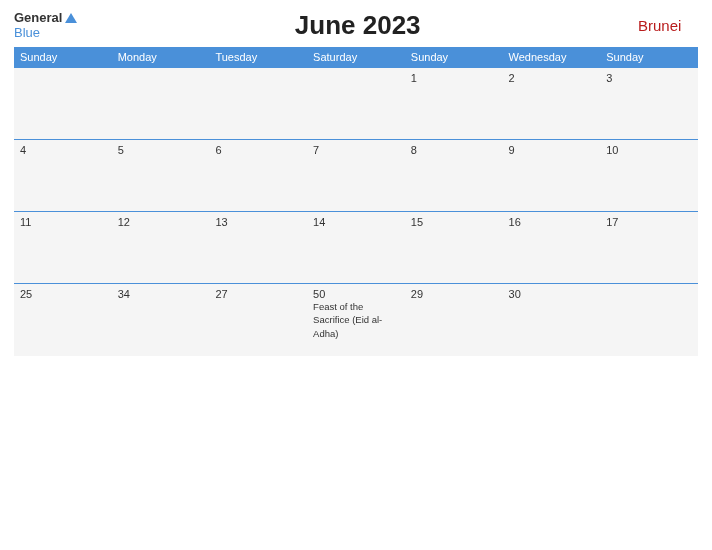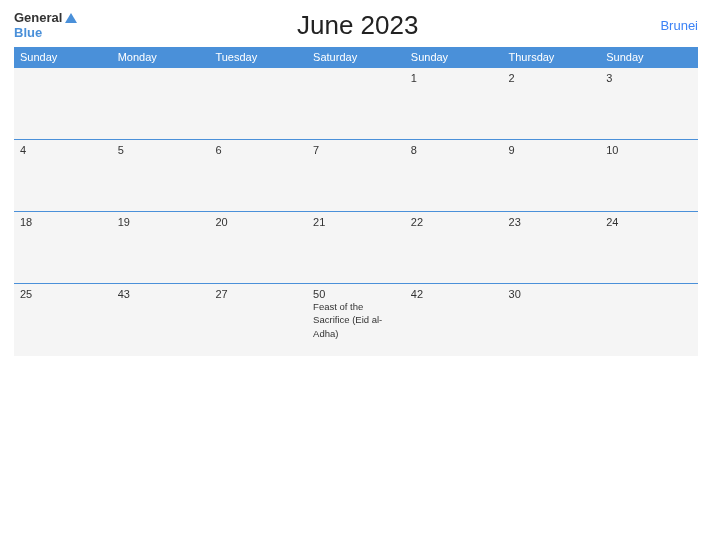--- a/index.html
+++ b/index.html
@@ -22,29 +22,29 @@
       justify-content: space-between;
       margin-bottom: 6px;
     }
     .logo {
       display: flex;
       align-items: center;
       gap: 2px;
     }
     .calendar-title {
       font-size: 26px;
-      font-weight: normal;
+      font-weight: bold;
       color: #222;
       text-align: center;
       flex: 1;
     }
     .country-label {
-      font-size: 13px;
-      color: #3b82f6;
-      text-align: right;
+      font-size: 15px;
+      color: #b91c1c;
+      text-align: left;
       min-width: 60px;
     }
     .calendar-table {
       width: 100%;
       border-collapse: collapse;
       table-layout: fixed;
     }
     .calendar-table thead tr {
       background: #4a90d9;
     }
@@ -86,36 +86,36 @@
 <body>
 
 <div class="page">
   <div class="header">
     <div class="logo">
   <div style="display:flex;flex-direction:column;line-height:1.1;">
     <div style="display:flex;align-items:center;gap:2px;">
       <span style="font-size:13px;font-weight:bold;color:#333;">General</span>
       <div style="width:0;height:0;border-left:6px solid transparent;border-right:6px solid transparent;border-bottom:10px solid #4a90d9;margin-left:1px;"></div>
     </div>
-    <span style="font-size:13px;font-weight:bold;color:#4a90d9;">Blue</span>
+    <span style="font-size:13px;font-weight:normal;color:#4a90d9;">Blue</span>
   </div>
 </div>
     <div class="calendar-title">June 2023</div>
     <div class="country-label">Brunei</div>
   </div>
 
   <table class="calendar-table">
     <thead>
       <tr>
         <th>Sunday</th>
         <th>Monday</th>
         <th>Tuesday</th>
         <th>Saturday</th>
         <th>Sunday</th>
-        <th>Thursday</th>
+        <th>Wednesday</th>
         <th>Sunday</th>
       </tr>
     </thead>
     <tbody id="calendar-body">
     <tr>
           <td></td>
           <td></td>
           <td></td>
           <td></td>
           <td>
@@ -146,54 +146,54 @@
           </td>
           <td>
             <span class="day-number">9</span>
           </td>
           <td>
             <span class="day-number">10</span>
           </td>
         </tr>
         <tr>
           <td>
-            <span class="day-number">18</span>
-          </td>
-          <td>
-            <span class="day-number">19</span>
-          </td>
-          <td>
-            <span class="day-number">20</span>
-          </td>
-          <td>
-            <span class="day-number">21</span>
-          </td>
-          <td>
-            <span class="day-number">22</span>
-          </td>
-          <td>
-            <span class="day-number">23</span>
-          </td>
-          <td>
-            <span class="day-number">24</span>
+            <span class="day-number">11</span>
+          </td>
+          <td>
+            <span class="day-number">12</span>
+          </td>
+          <td>
+            <span class="day-number">13</span>
+          </td>
+          <td>
+            <span class="day-number">14</span>
+          </td>
+          <td>
+            <span class="day-number">15</span>
+          </td>
+          <td>
+            <span class="day-number">16</span>
+          </td>
+          <td>
+            <span class="day-number">17</span>
           </td>
         </tr>
         <tr>
           <td>
             <span class="day-number">25</span>
           </td>
           <td>
-            <span class="day-number">43</span>
+            <span class="day-number">34</span>
           </td>
           <td>
             <span class="day-number">27</span>
           </td>
           <td><span class="day-number">50</span><span class="event-text">Feast of the Sacrifice (Eid al-Adha)</span></td>
           <td>
-            <span class="day-number">42</span>
+            <span class="day-number">29</span>
           </td>
           <td>
             <span class="day-number">30</span>
           </td>
           <td></td>
         </tr>
       </tbody>
   </table>
 </div>
 

